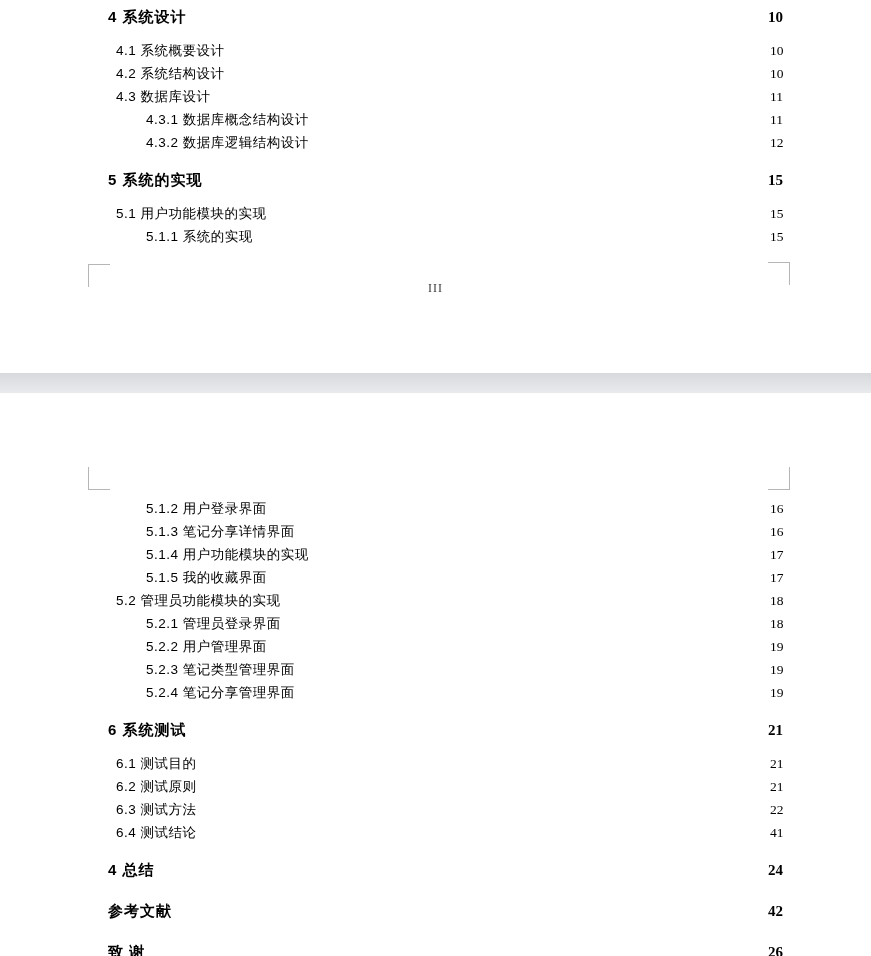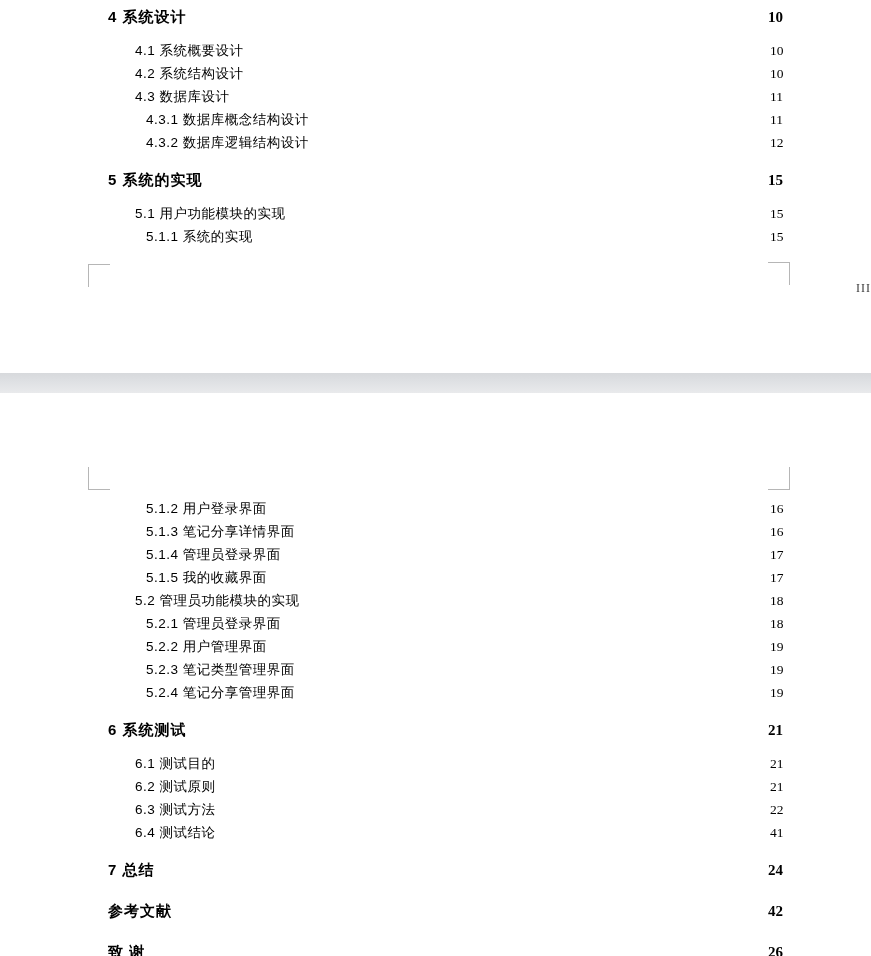--- a/index.html
+++ b/index.html
@@ -118,40 +118,40 @@
   .lvl1 .toc-leader::after {
     border-bottom: 2px dotted #101010;
     bottom: 5px;
   }
   .lvl1 .toc-page { font-size: 15px; font-weight: bold; min-width: 22px; }
 
   
   .lvl2 {
     font-size: 13.5px;
     line-height: 23px;
-    margin-left: 27px;
+    margin-left: 8px;
   }
   .lvl2 .toc-page { font-size: 13.5px; min-width: 20px; }
 
   
   .lvl3 {
     font-size: 13.5px;
     line-height: 23px;
     margin-left: 38px;
   }
   .lvl3 .toc-page { font-size: 13.5px; min-width: 20px; }
 
   .gap-sm { height: 7px; }
   .gap-md { height: 11px; }
 
   
   .folio {
     position: absolute;
     width: 871px;
-    text-align: right;
+    text-align: center;
     font-family: "Liberation Serif", "DejaVu Serif", serif;
     font-size: 12px;
     color: #3a3a3a;
     letter-spacing: 1px;
   }
 </style>
 </head>
 <body>
 
 <div class="page" id="page-1">
@@ -225,21 +225,21 @@
         <span class="toc-title">5.1.2 用户登录界面</span>
         <span class="toc-leader"></span>
         <span class="toc-page">16</span>
       </div>
       <div class="toc-row lvl3">
         <span class="toc-title">5.1.3 笔记分享详情界面</span>
         <span class="toc-leader"></span>
         <span class="toc-page">16</span>
       </div>
       <div class="toc-row lvl3">
-        <span class="toc-title">5.1.4 管理员登录界面</span>
+        <span class="toc-title">5.1.4 用户功能模块的实现</span>
         <span class="toc-leader"></span>
         <span class="toc-page">17</span>
       </div>
       <div class="toc-row lvl3">
         <span class="toc-title">5.1.5 我的收藏界面</span>
         <span class="toc-leader"></span>
         <span class="toc-page">17</span>
       </div>
       <div class="toc-row lvl2">
         <span class="toc-title">5.2 管理员功能模块的实现</span>
@@ -288,21 +288,21 @@
         <span class="toc-leader"></span>
         <span class="toc-page">22</span>
       </div>
       <div class="toc-row lvl2">
         <span class="toc-title">6.4 测试结论</span>
         <span class="toc-leader"></span>
         <span class="toc-page">41</span>
       </div>
       <div class="gap-md"></div>
       <div class="toc-row lvl1">
-        <span class="toc-title">7  总结</span>
+        <span class="toc-title">4  总结</span>
         <span class="toc-leader"></span>
         <span class="toc-page">24</span>
       </div>
       <div class="gap-md"></div>
       <div class="toc-row lvl1">
         <span class="toc-title">参考文献</span>
         <span class="toc-leader"></span>
         <span class="toc-page">42</span>
       </div>
       <div class="gap-md"></div>

